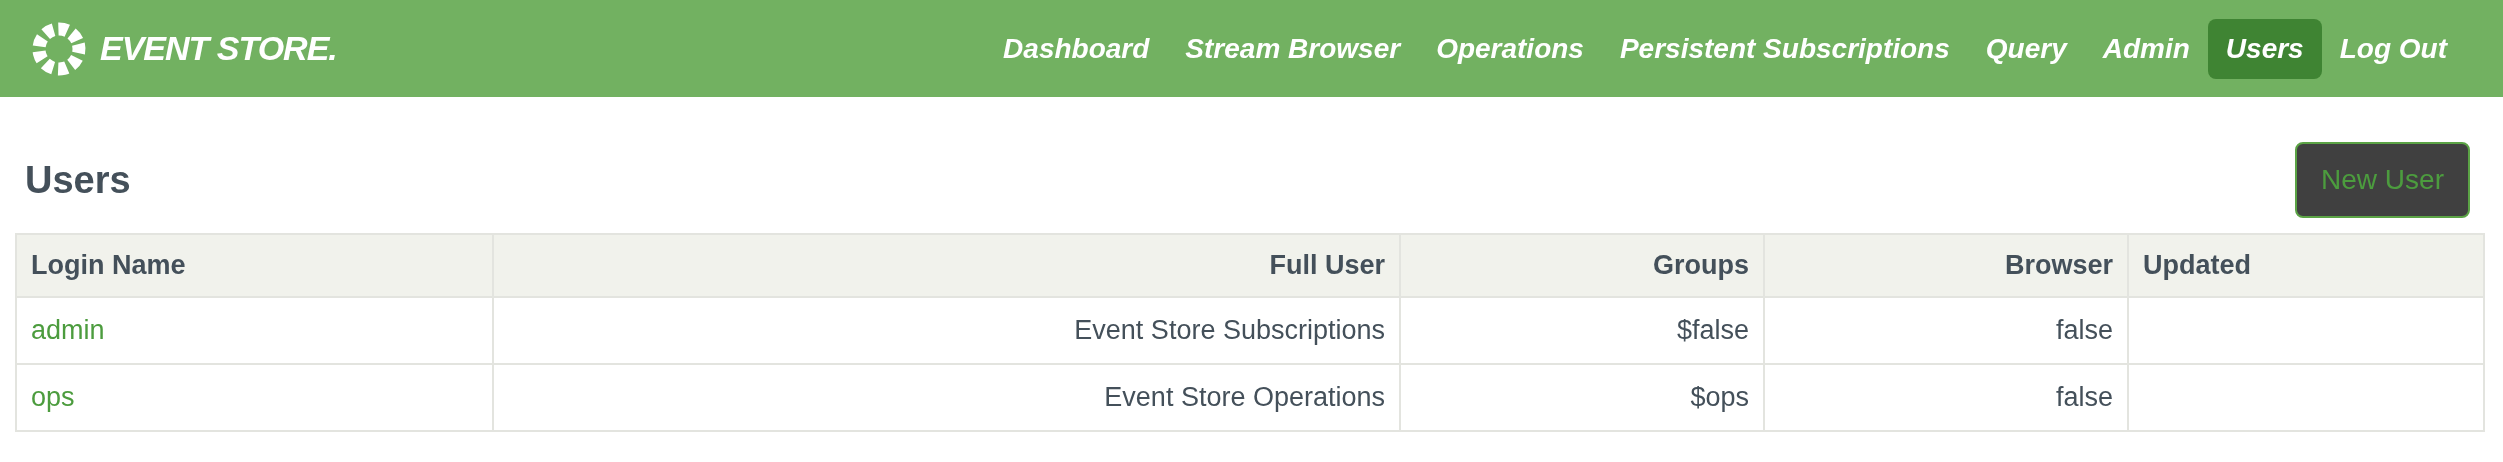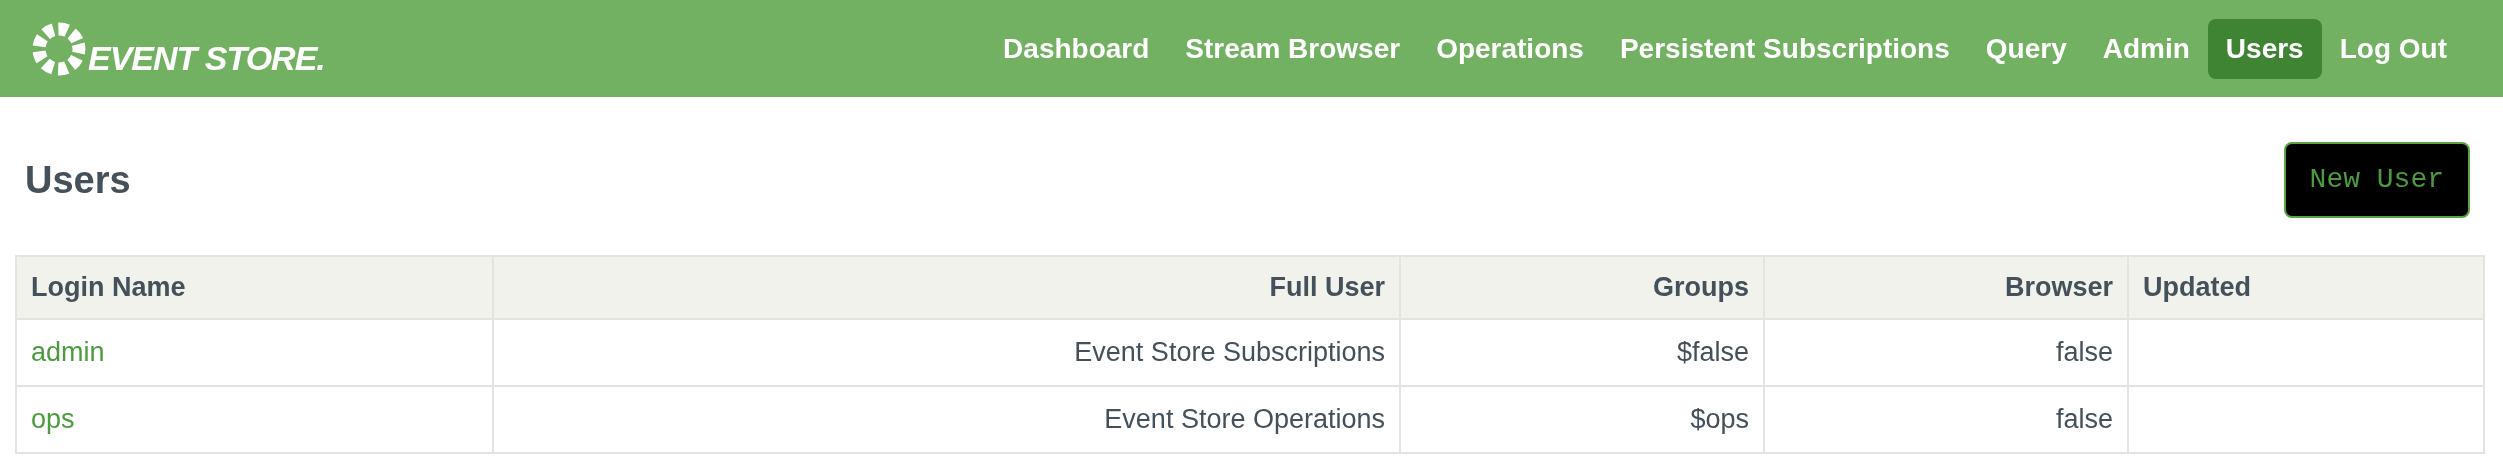--- a/index.html
+++ b/index.html
@@ -17,50 +17,50 @@
     width:2503px;height:462px;overflow:hidden;background:#ffffff;
     font-family:"Liberation Sans",sans-serif;color:var(--dark-text);
   }
 
   
   .topbar{
     height:97px;background:var(--header-green);
     display:flex;align-items:center;justify-content:space-between;
     padding:0 38px 0 30px;
   }
-  .brand{display:flex;align-items:flex-end;}
+  .brand{display:flex;align-items:center;gap:12px;}
   .brand svg{display:block;}
   .brand-text{
     color:#fff;font-size:34px;font-weight:900;font-style:italic;
     letter-spacing:-1px;white-space:nowrap;
   }
-  .nav{display:flex;align-items:center;}
+  .nav{display:flex;align-items:center;font-style:italic;}
   .nav-item{
     color:#fff;font-size:28px;font-weight:700;text-decoration:none;
     padding:14px 18px;border-radius:8px;white-space:nowrap;cursor:pointer;
   }
   .nav-item.active{background:var(--active-green);}
 
   
   .content{padding:0 15px;}
   .page-header{
     display:flex;align-items:center;justify-content:space-between;
     margin:50px 18px 0 10px;height:66px;
   }
   .page-title{
     font-size:38px;font-weight:700;color:var(--dark-text);margin:0;line-height:44px;
   }
   .new-user-btn{
-    background:#000000;border:2px solid var(--button-border);color:var(--link-green);
-    font-family:Liberation Mono, monospace;
+    background:#404040;border:2px solid var(--button-border);color:var(--link-green);
+    font-family:Liberation Sans, sans-serif;
     font-size:28px;border-radius:8px;padding:20px 24px;cursor:pointer;line-height:32px;
   }
 
   
-  .table-wrap{margin-top:42px;}
+  .table-wrap{margin-top:20px;}
   table{
     width:2468px;border-collapse:collapse;table-layout:fixed;
     font-size:27px;color:var(--dark-text);
   }
   th,td{border:2px solid var(--border);overflow:hidden;white-space:nowrap;}
   th{
     background:var(--table-header-bg);font-weight:700;
     padding:15px 14px;text-align:left;height:60px;
   }
   td{background:#fff;padding:17px 14px;height:65px;}

